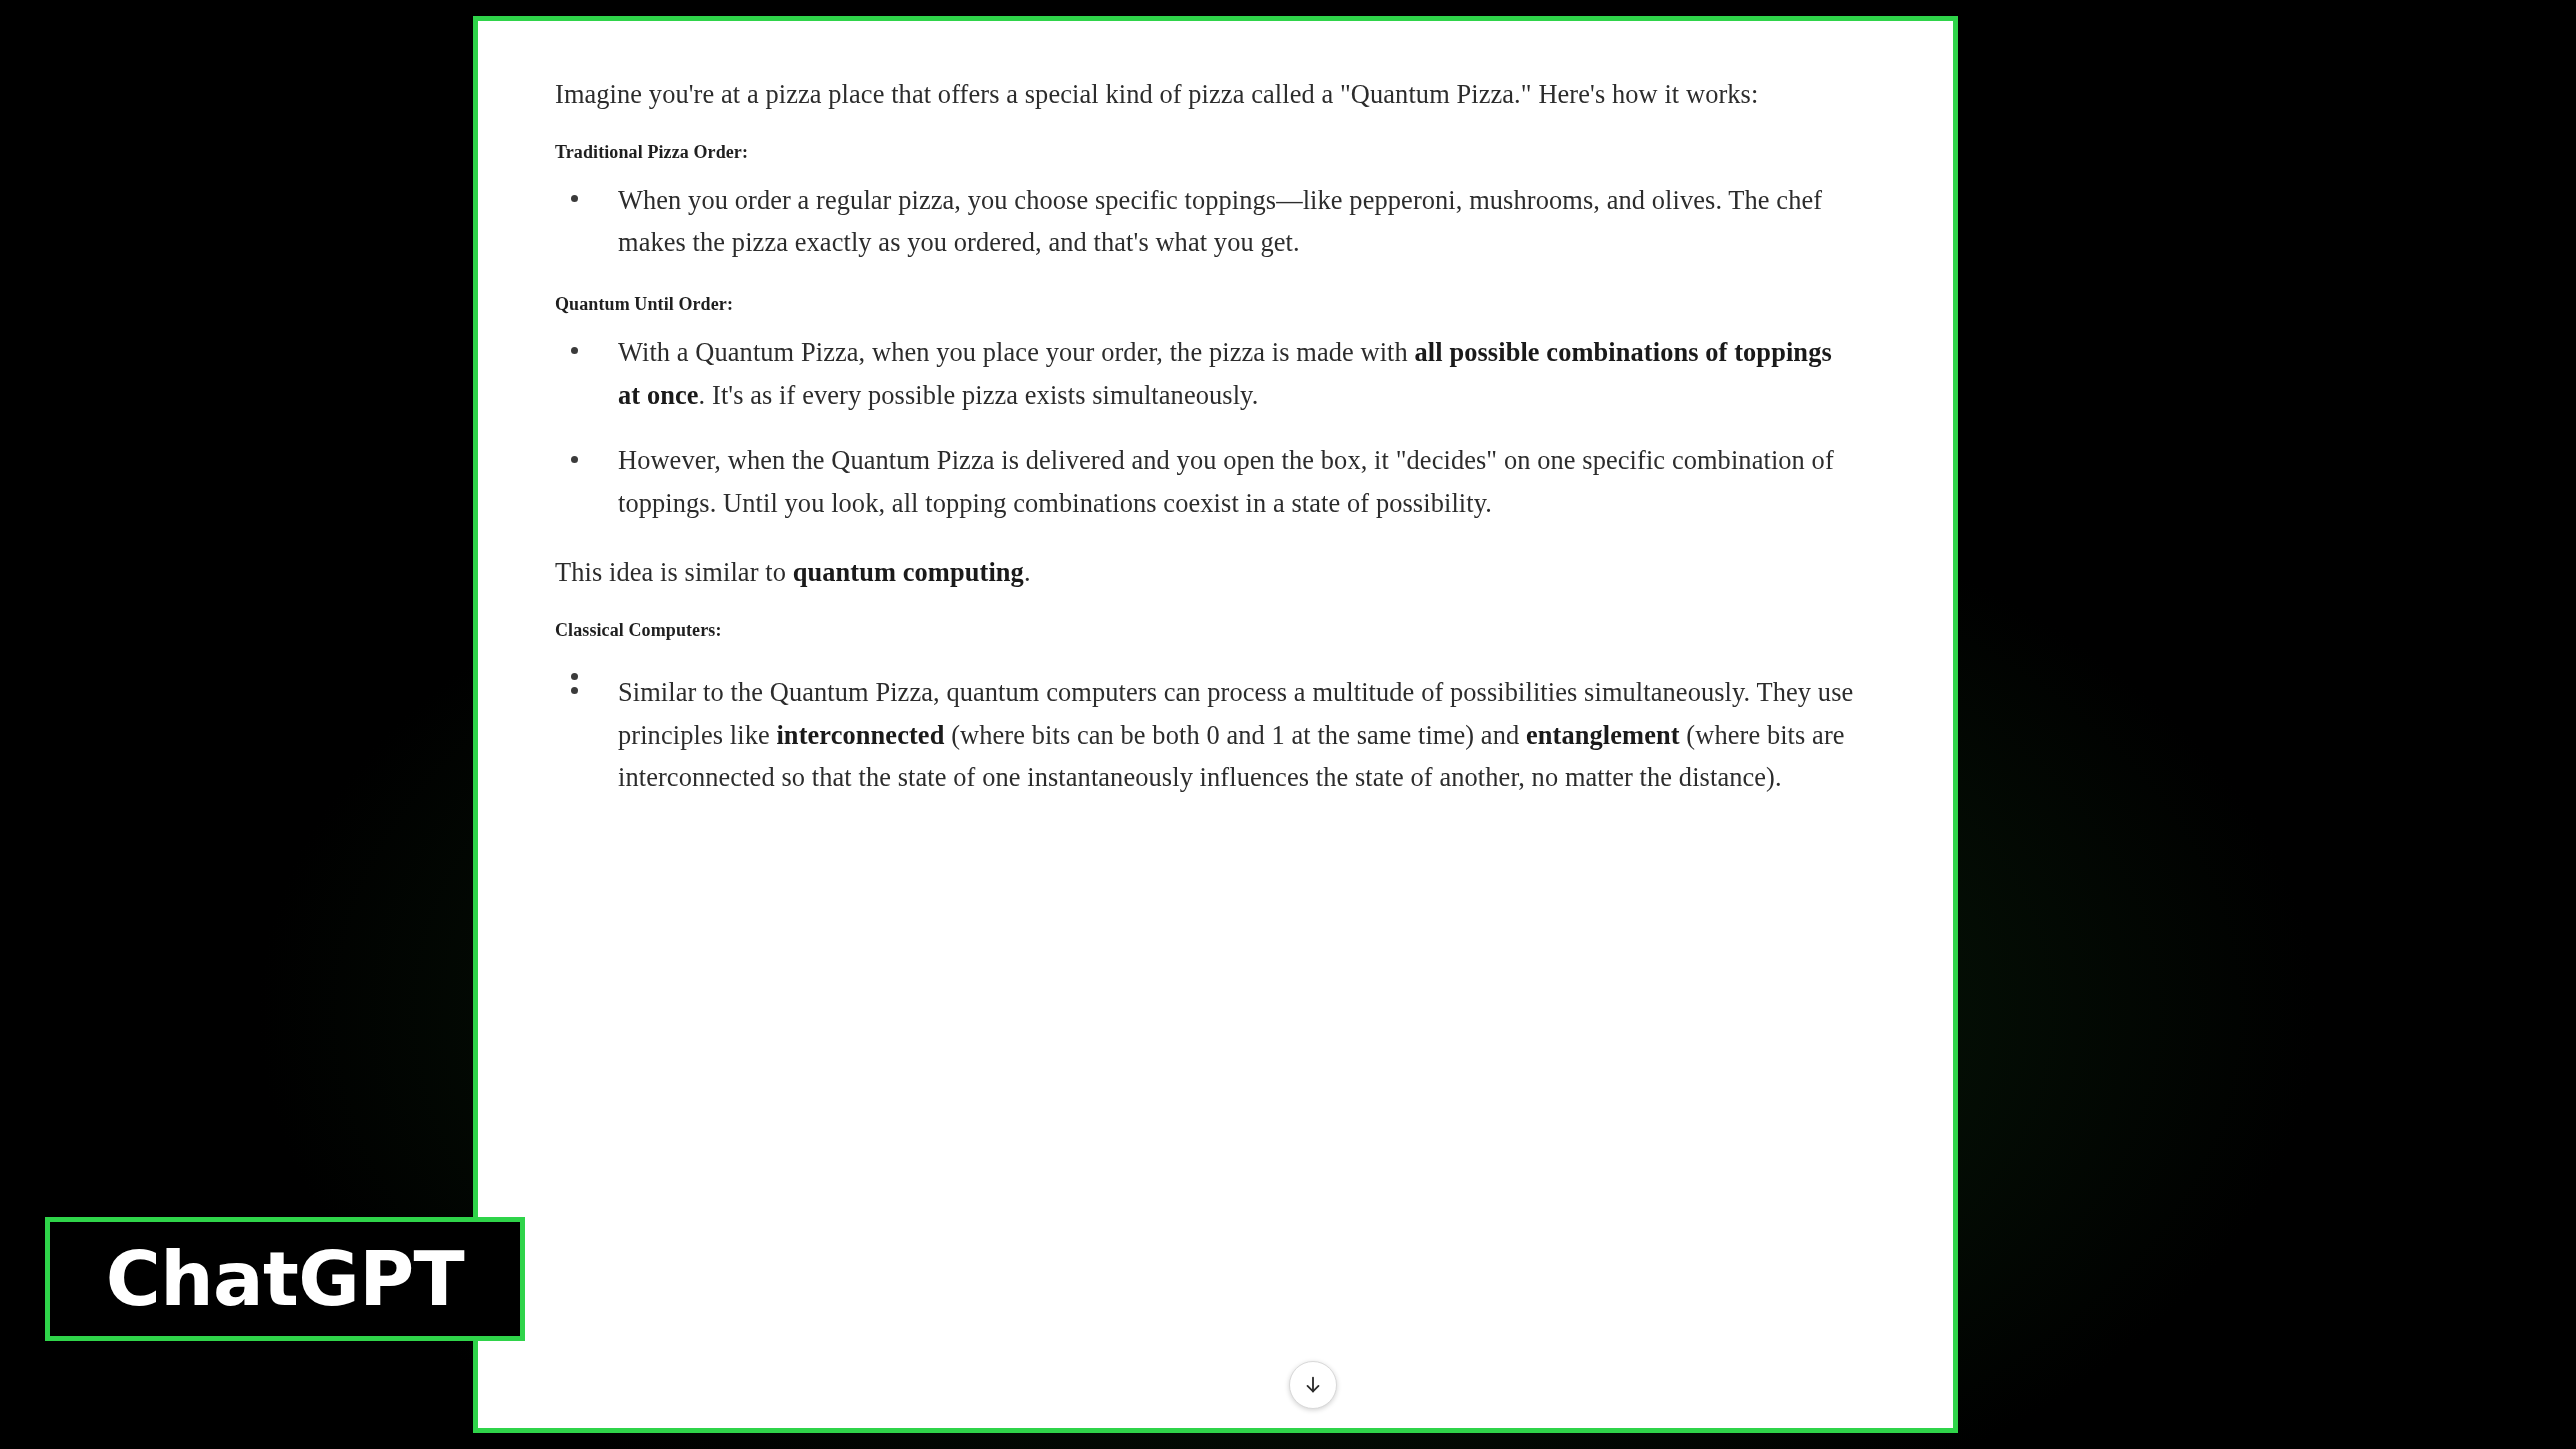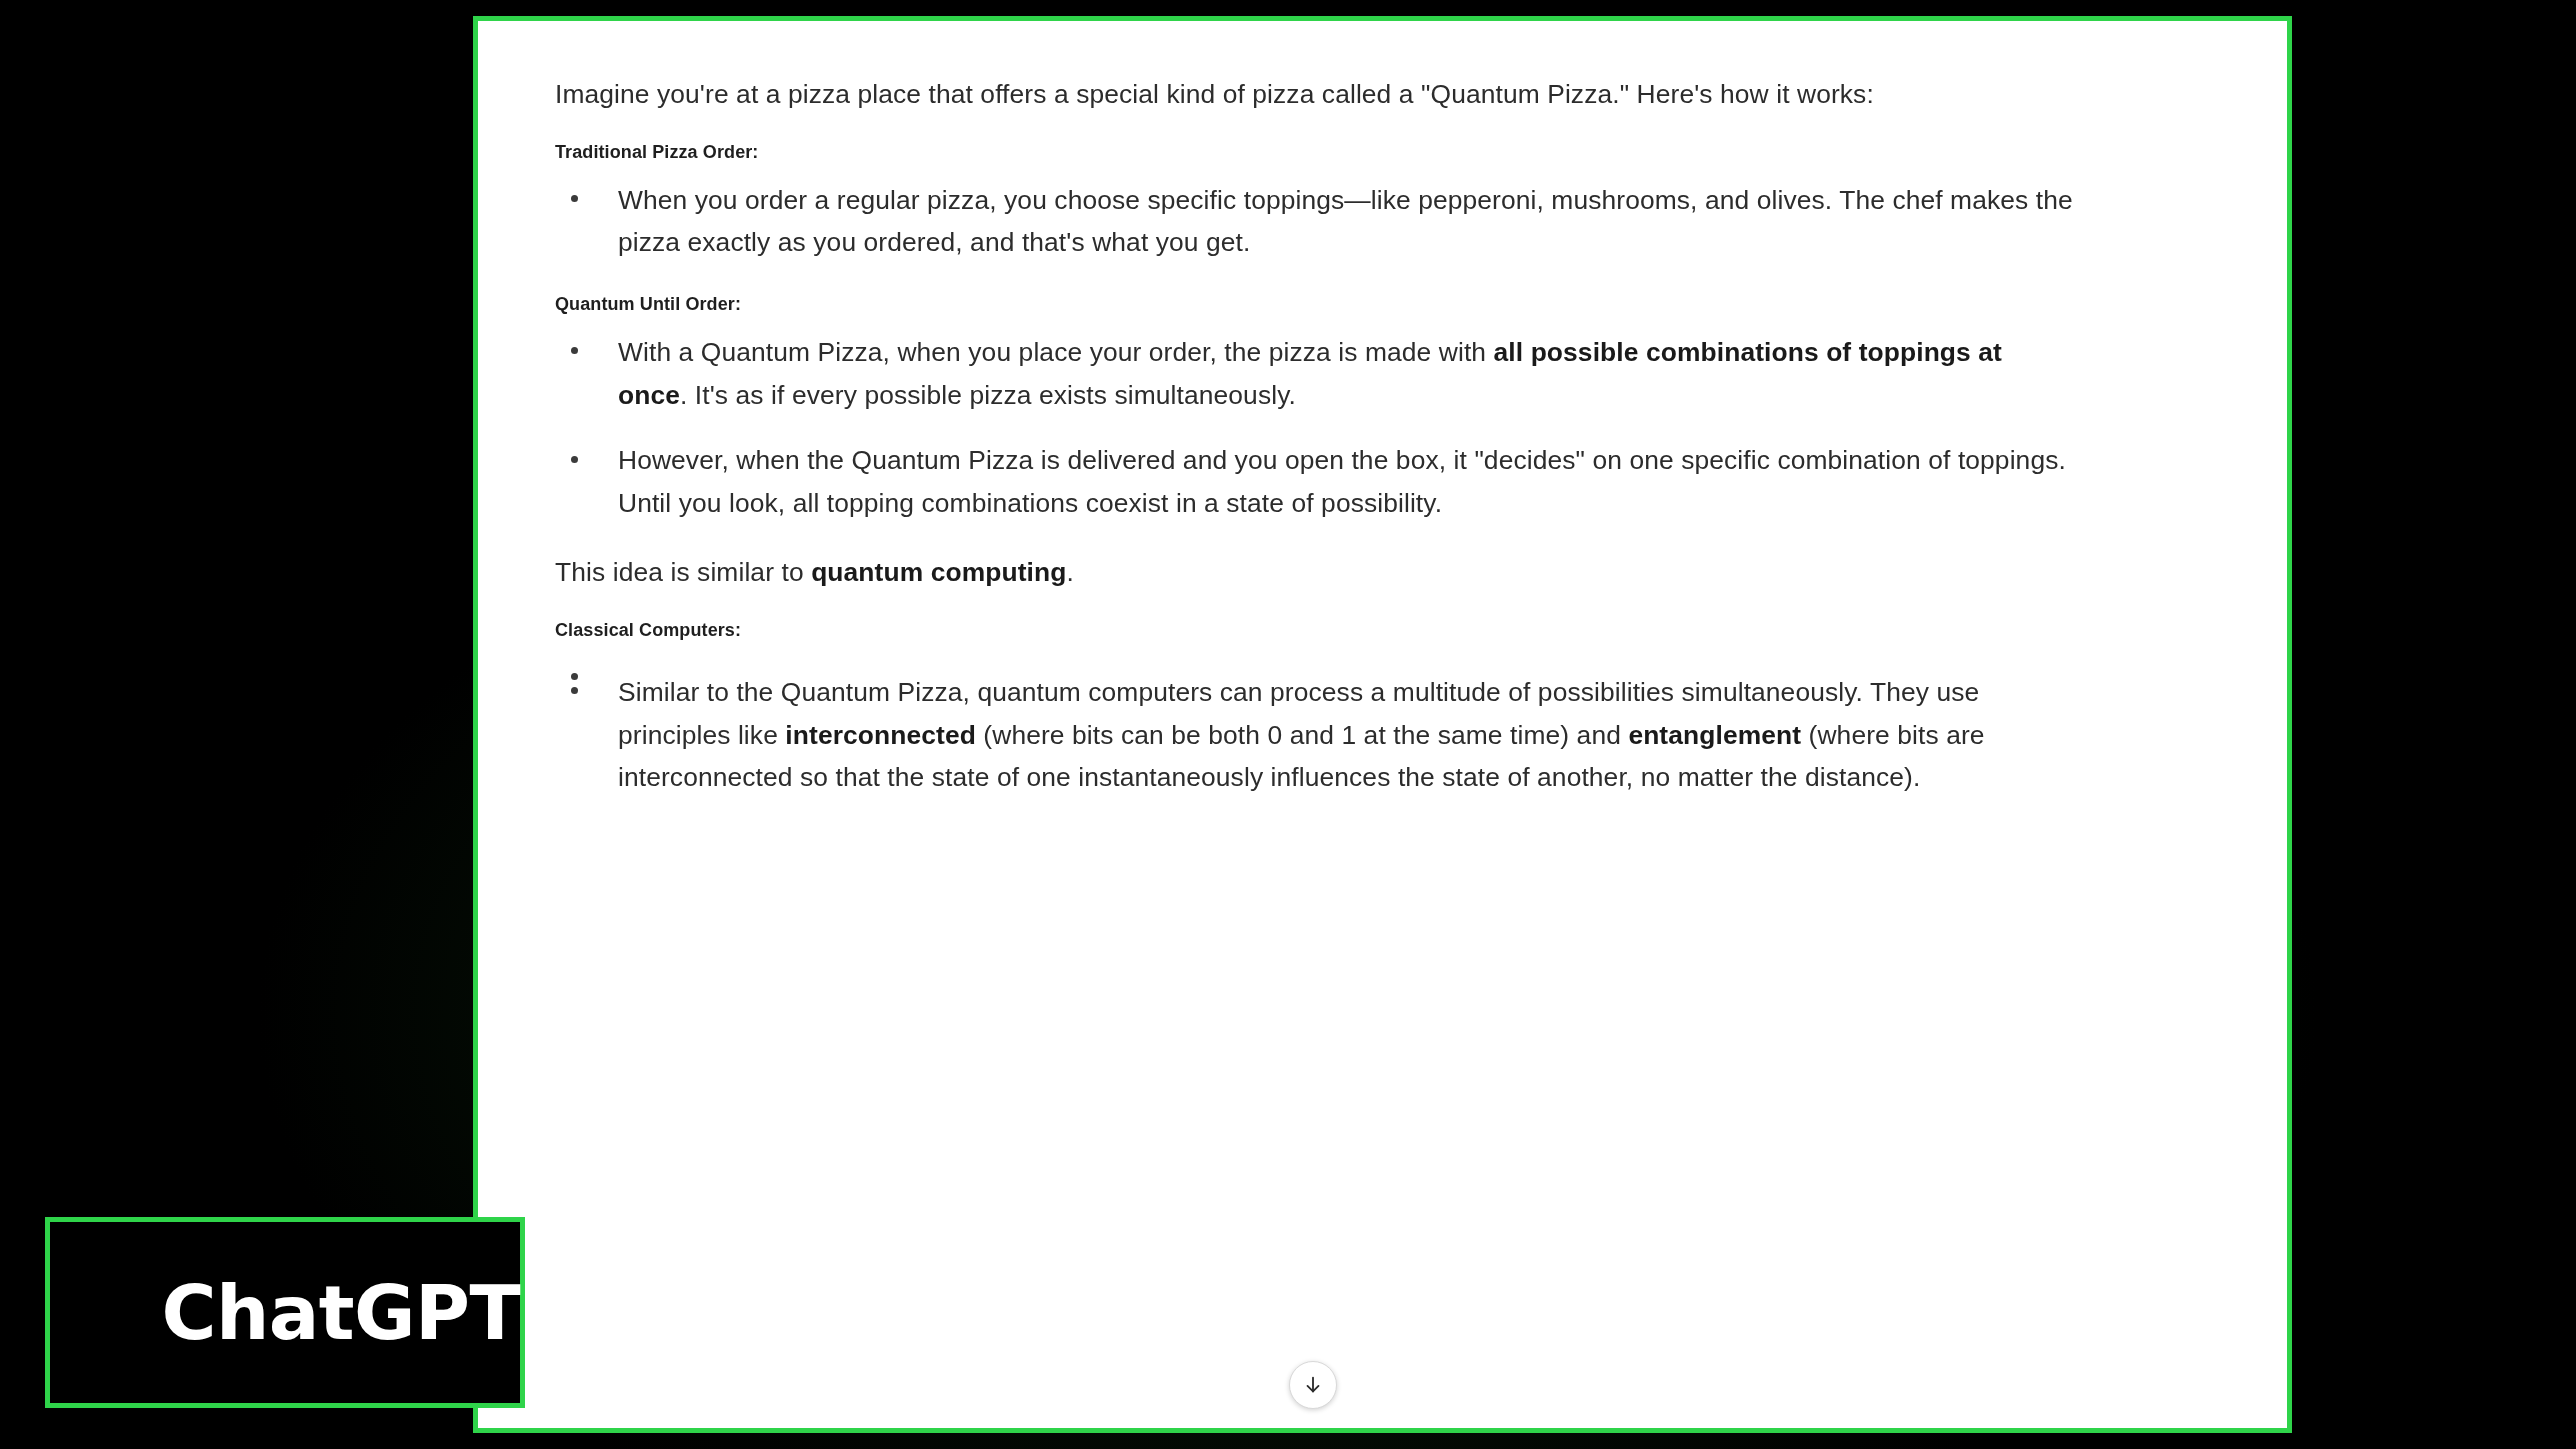--- a/index.html
+++ b/index.html
@@ -17,26 +17,27 @@
     position: relative;
     width: 2576px;
     height: 1449px;
     background: radial-gradient(ellipse 1030px 580px at 50% 70%, #0b2a12 0%, #061507 45%, #000000 100%);
   }
   
   .card-frame {
     position: absolute;
     left: 473px;
     top: 16px;
-    width: 1819px;
+    width: 1485px;
     height: 1417px;
     border: 5.8px solid #2fd44a;
     background: #ffffff;
     box-sizing: border-box;
     overflow: hidden;
+    font-family: Liberation Serif, serif;
   }
   .card-inner {
     position: absolute;
     left: 0;
     top: 0;
     right: 0;
     bottom: 0;
     background: #ffffff;
     padding: 52px 97px 26px 77px;
     box-sizing: border-box;
@@ -107,27 +108,27 @@
   }
   .scroll-btn svg {
     display: block;
   }
   
   .brand-badge {
     position: absolute;
     left: 45px;
     top: 1217px;
     width: 480px;
-    height: 191px;
+    height: 124px;
     background: #000000;
     border: 5.8px solid #2fd44a;
     box-sizing: border-box;
     display: flex;
     align-items: center;
-    justify-content: flex-end;
+    justify-content: center;
   }
   .brand-badge .brand-text {
     color: #ffffff;
     font-size: 75px;
     font-weight: bold;
     letter-spacing: -0.6px;
     font-family: "DejaVu Sans", sans-serif;
   }
 </style>
 </head>

